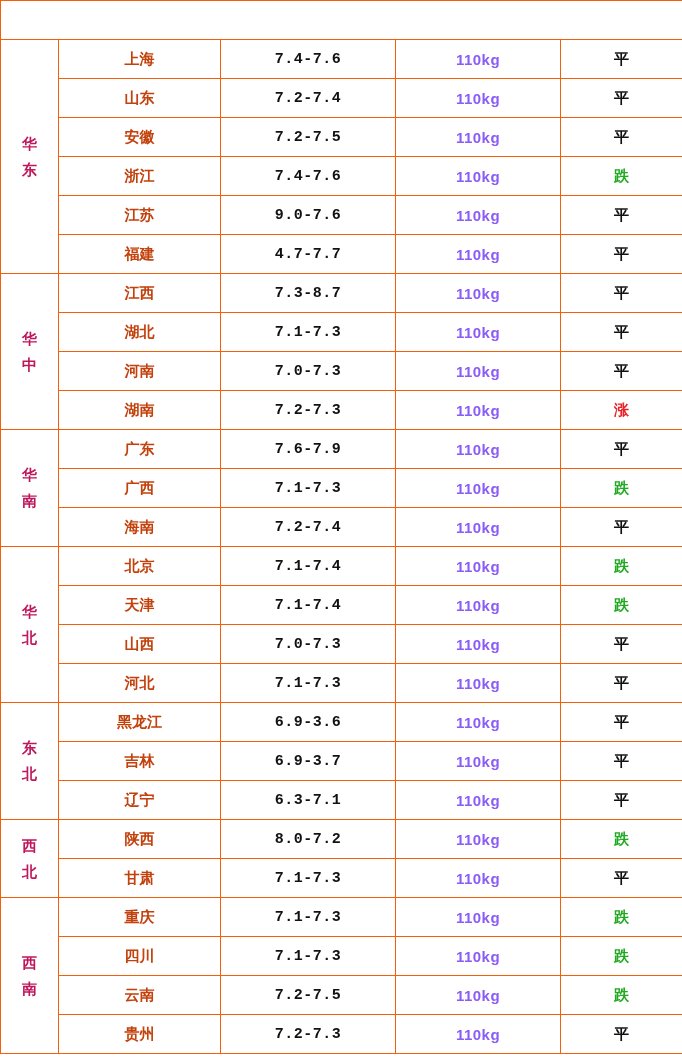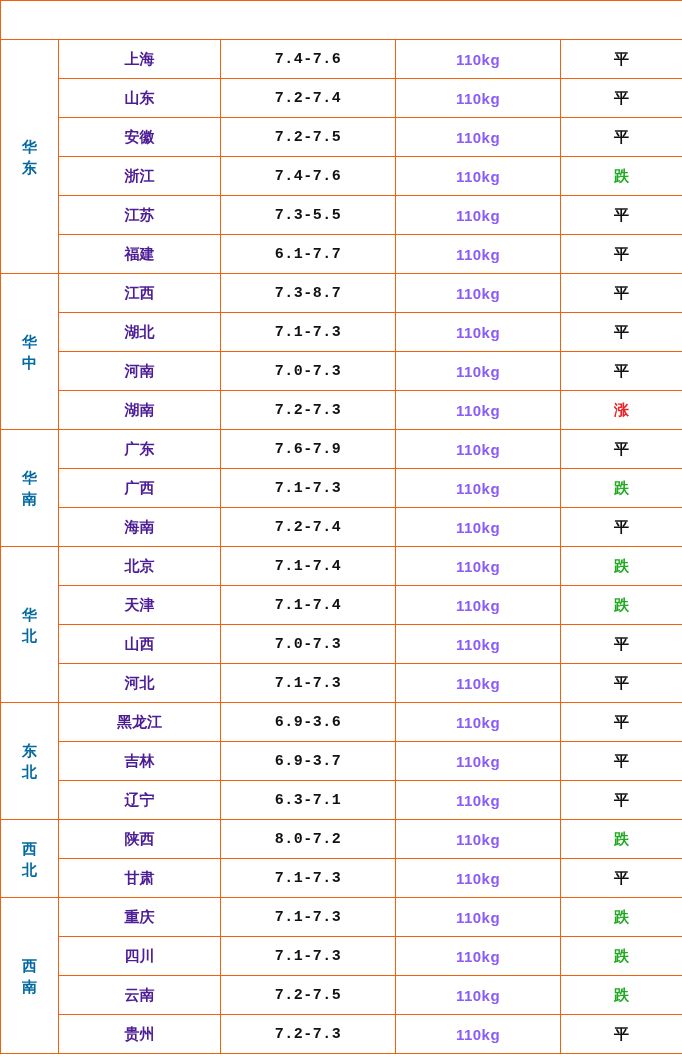--- a/index.html
+++ b/index.html
@@ -36,36 +36,36 @@
     border: 1px solid #f4600a;
     text-align: center;
     vertical-align: middle;
     font-size: 15px;
     font-weight: bold;
     height: 38px;
     padding: 0;
     background: #ffffff;
   }
   td.region {
-    color: #0369a1;
+    color: #be185d;
     font-size: 15px;
-    line-height: 21px;
+    line-height: 26px;
     border-right: 1px solid #f4600a;
     border-bottom: 2px solid #f4600a;
     border-top: 2px solid #f4600a;
   }
   td.region .stack {
     display: block;
     width: 1em;
     margin: 0 auto;
     word-break: break-all;
     white-space: normal;
   }
   td.province {
-    color: #4c1d95;
+    color: #c2410c;
   }
   td.price {
     color: #111111;
     letter-spacing: 0.5px;
     font-family: Liberation Mono, monospace;
   }
   td.weight {
     color: #8b5cf6;
     letter-spacing: 0.5px;
   }
@@ -120,27 +120,27 @@
         <td class="trend t-flat">平</td>
       </tr>
       <tr>
         <td class="province">浙江</td>
         <td class="price">7.4-7.6</td>
         <td class="weight">110kg</td>
         <td class="trend t-down">跌</td>
       </tr>
       <tr>
         <td class="province">江苏</td>
-        <td class="price">7.3-5.5</td>
+        <td class="price">9.0-7.6</td>
         <td class="weight">110kg</td>
         <td class="trend t-flat">平</td>
       </tr>
       <tr class="group-end">
         <td class="province">福建</td>
-        <td class="price">6.1-7.7</td>
+        <td class="price">4.7-7.7</td>
         <td class="weight">110kg</td>
         <td class="trend t-flat">平</td>
       </tr>
       <tr class="group-start">
         <td class="region" rowspan="4">
           <span class="stack">华中</span>
         </td>
         <td class="province">江西</td>
         <td class="price">7.3-8.7</td>
         <td class="weight">110kg</td>

